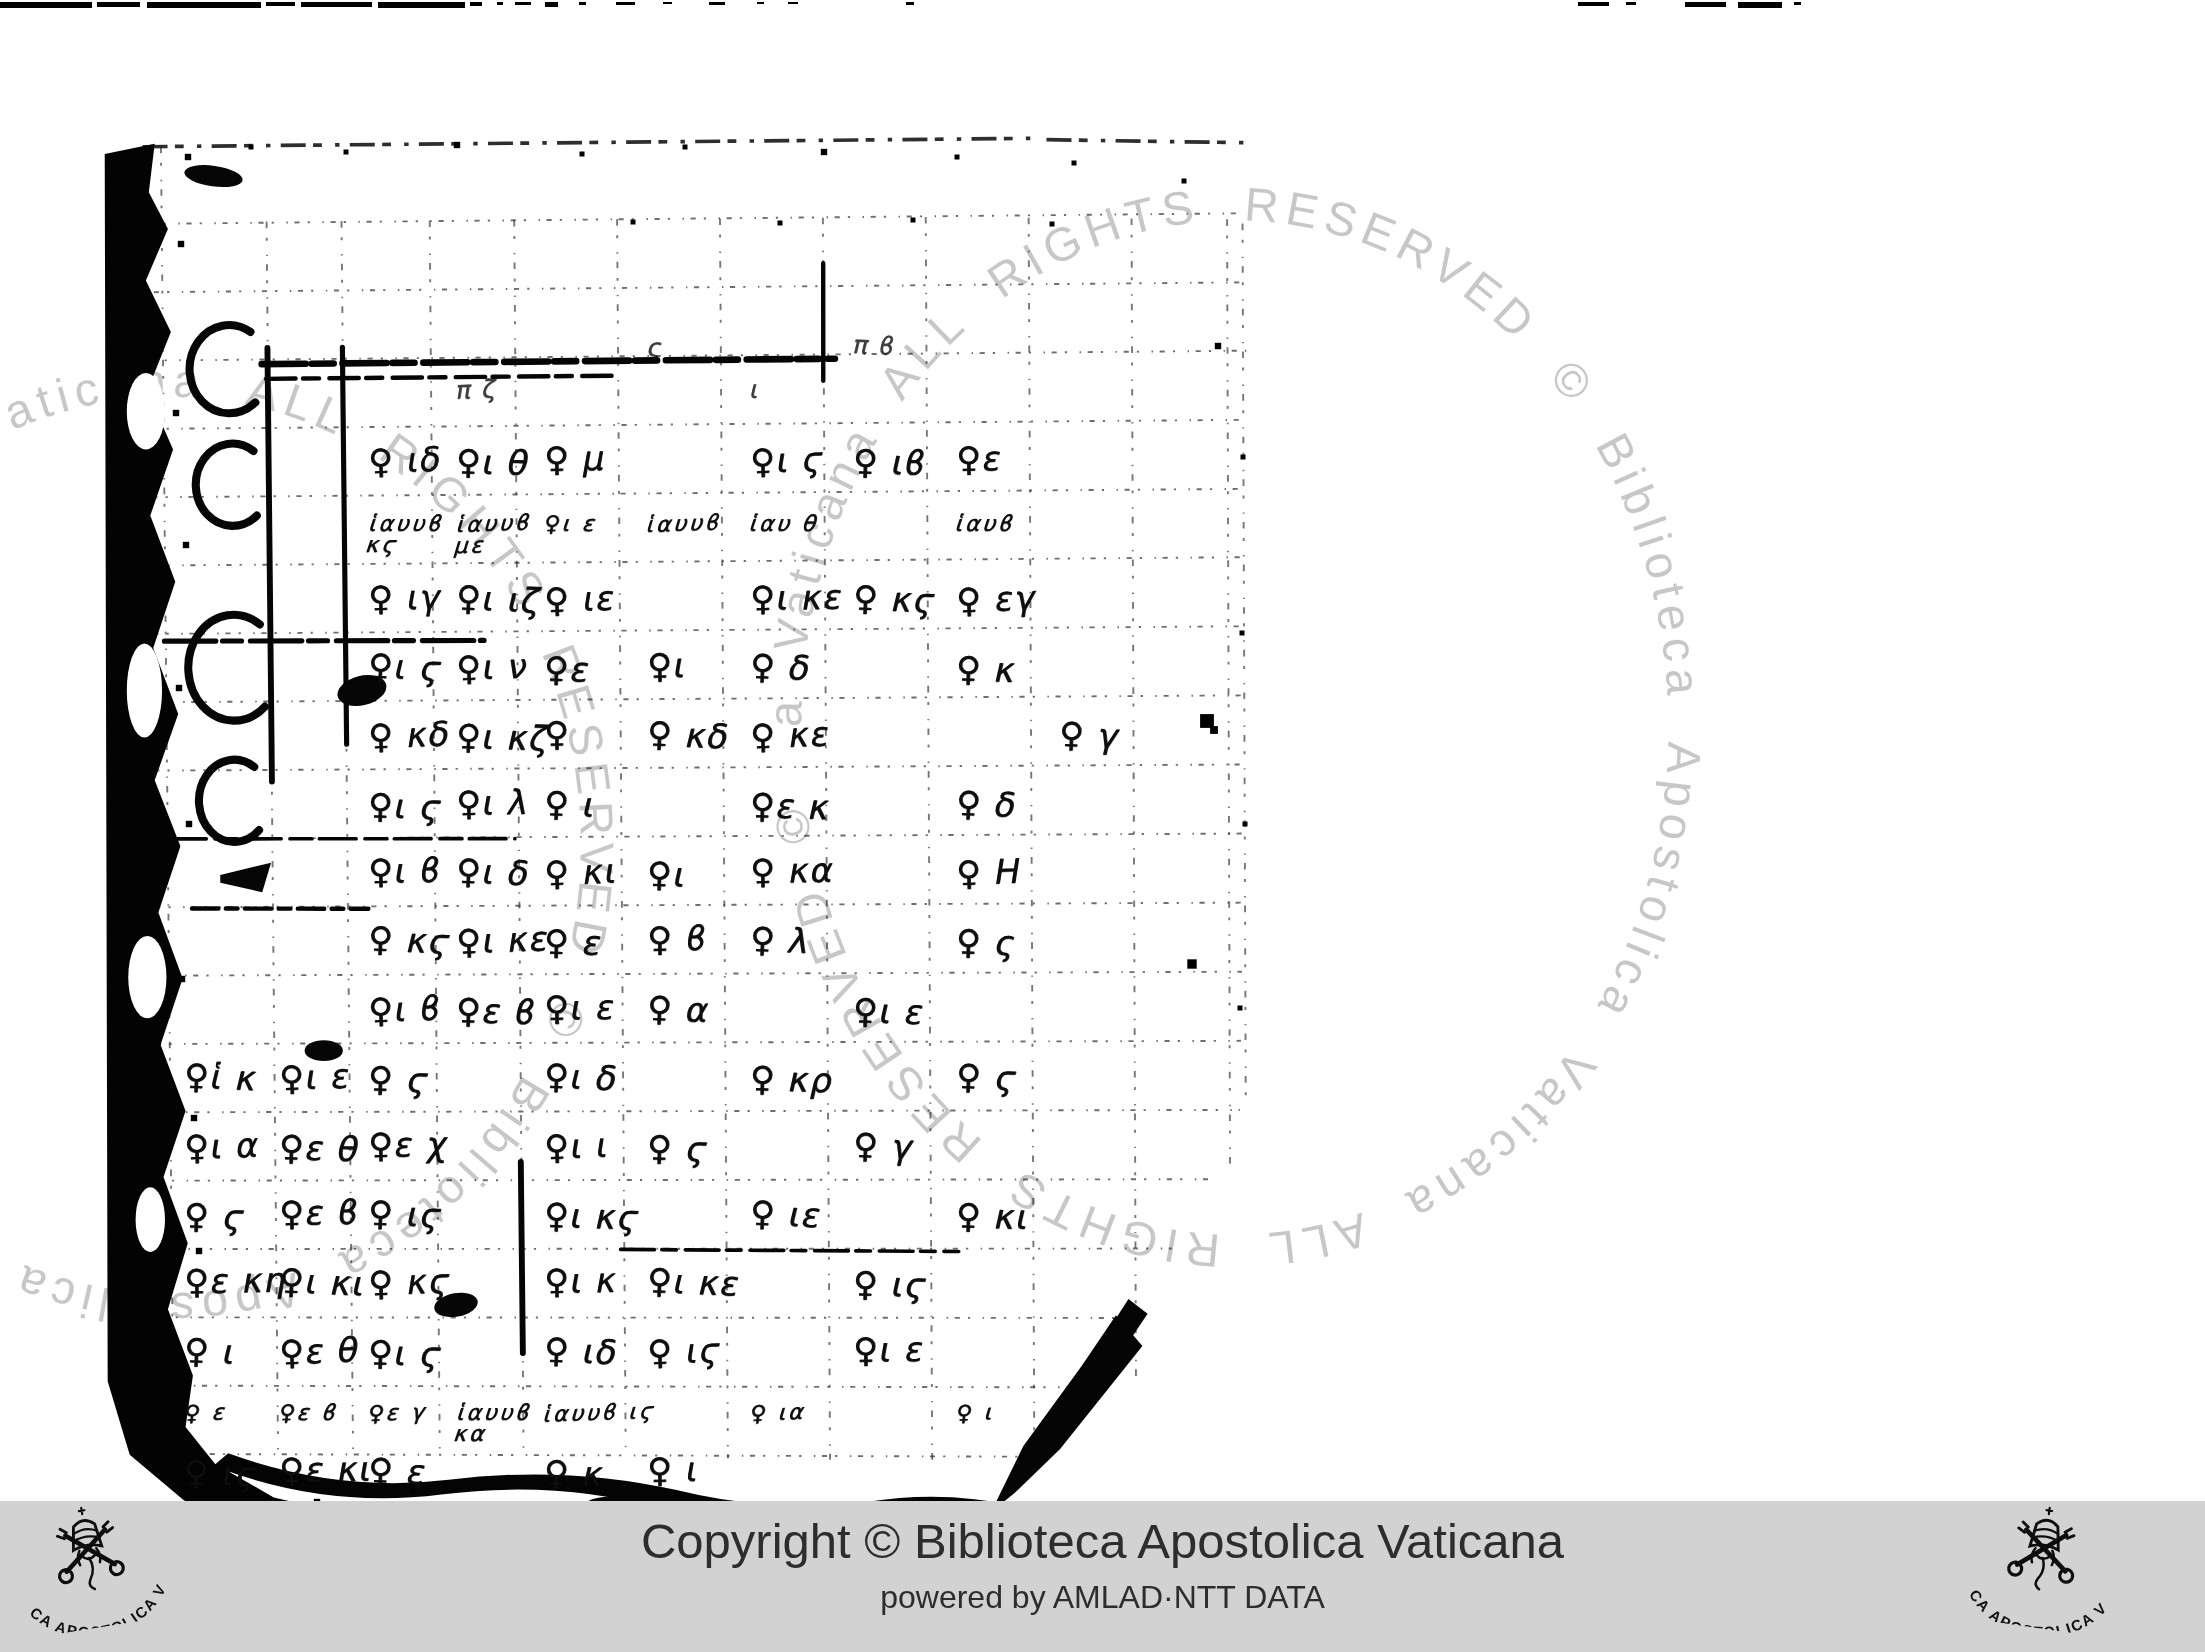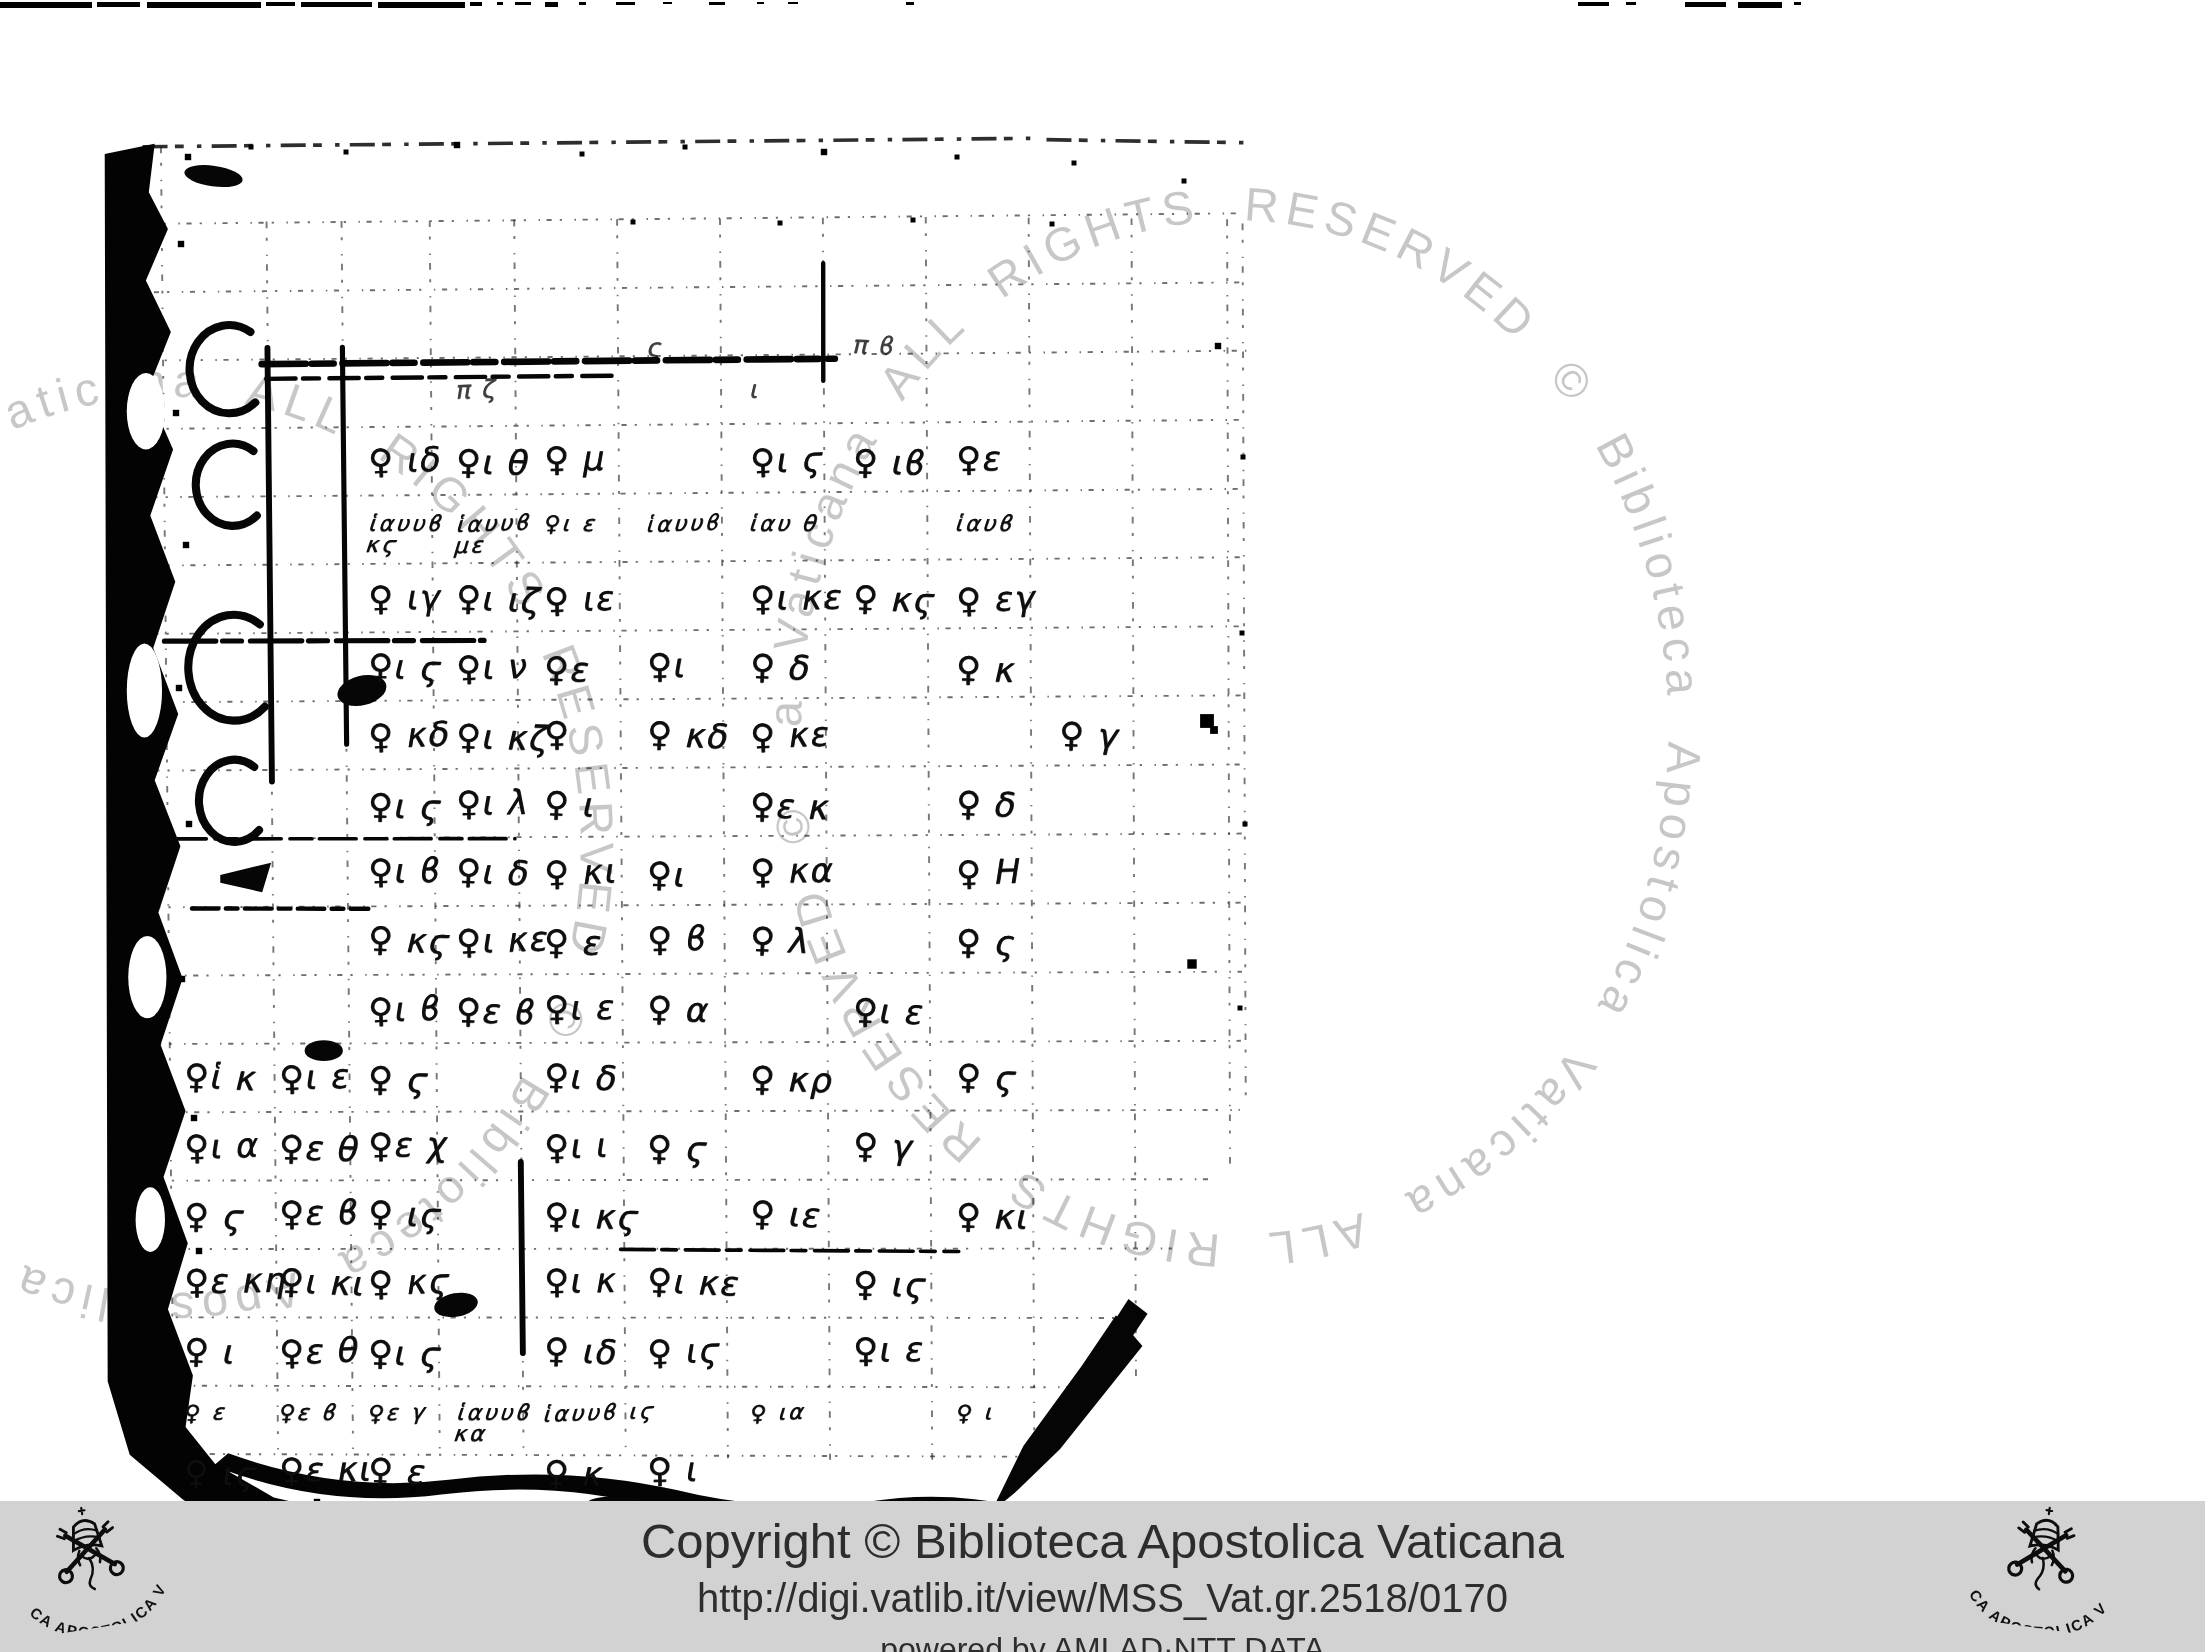--- a/index.html
+++ b/index.html
@@ -348,21 +348,20 @@
         <div class="ms-cell j1" style="left: 441px;">♀ κ</div>
         <div class="ms-cell j2" style="left: 544px;">♀ ι</div>
       </div>
     </div>
 </div>
 
 <div id="speckles"></div>
 
 <div id="footer" style="background: rgb(210, 210, 210); color: rgb(45, 45, 45);">
   <div class="l1">Copyright © Biblioteca Apostolica Vaticana</div>
-  <div class="l2">http://digi.vatlib.it/view/MSS_Vat.gr.2518/0170</div>
   <div class="l3">powered by AMLAD·NTT DATA</div>
 </div>
 
 <svg id="logo-left" class="logo" width="173" height="123" viewBox="-118 -92 236 172">
   <defs>
       <path id="arcL" d="M -99 42 A 122 122 0 0 0 99 42"></path>
     </defs>
   <g stroke="#0d0d0d" fill="none" stroke-linecap="round">
     <path d="M 0 -80 v -9 M -4 -85 h 8" stroke-width="3"></path>
     <path d="M -15 -64 Q 0 -78 15 -64 L 20 -32 Q 0 -40 -20 -32 Z" stroke-width="4"></path>

